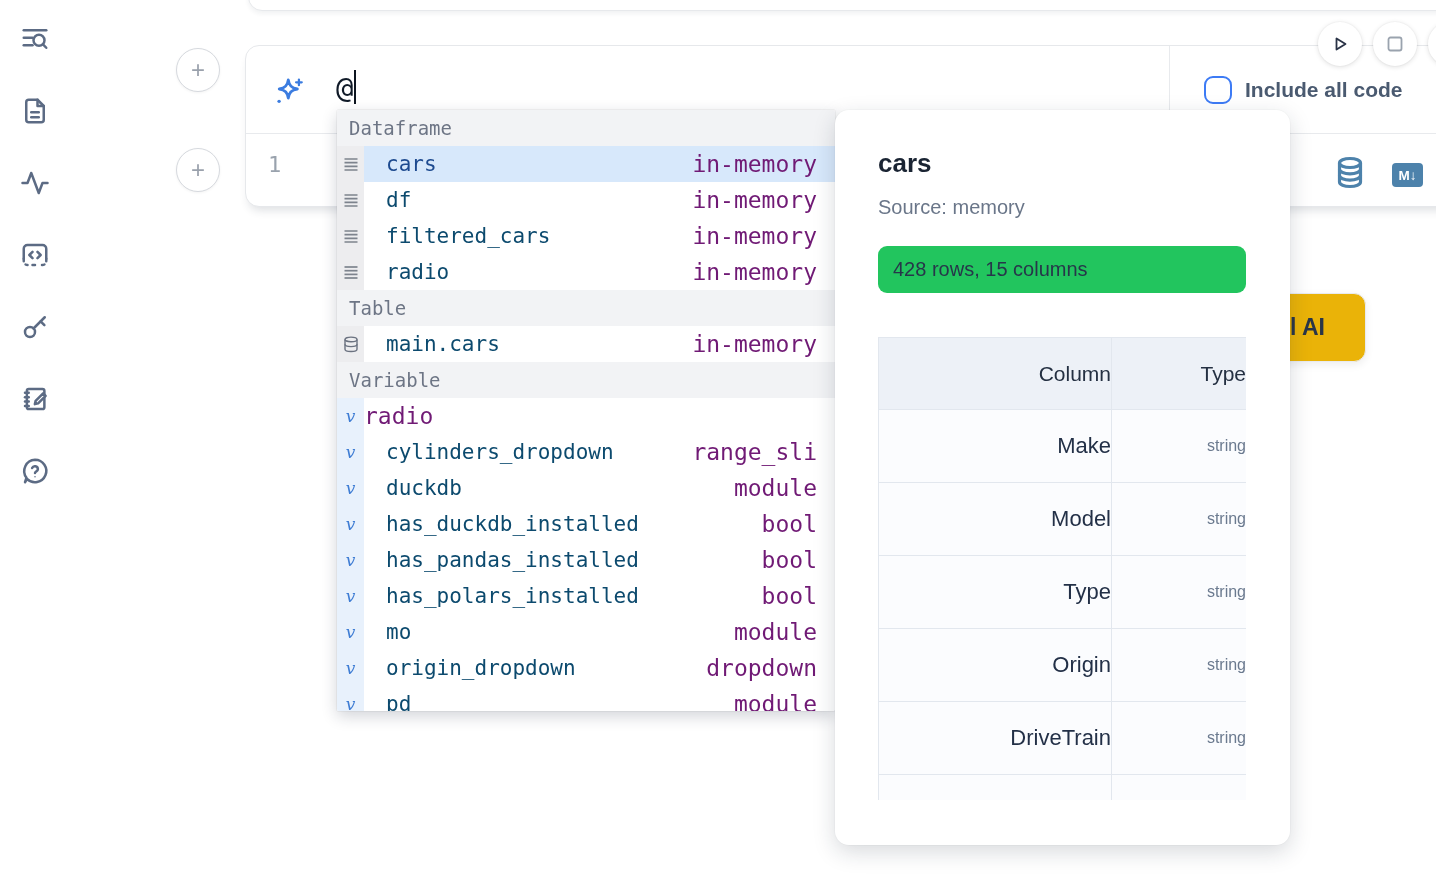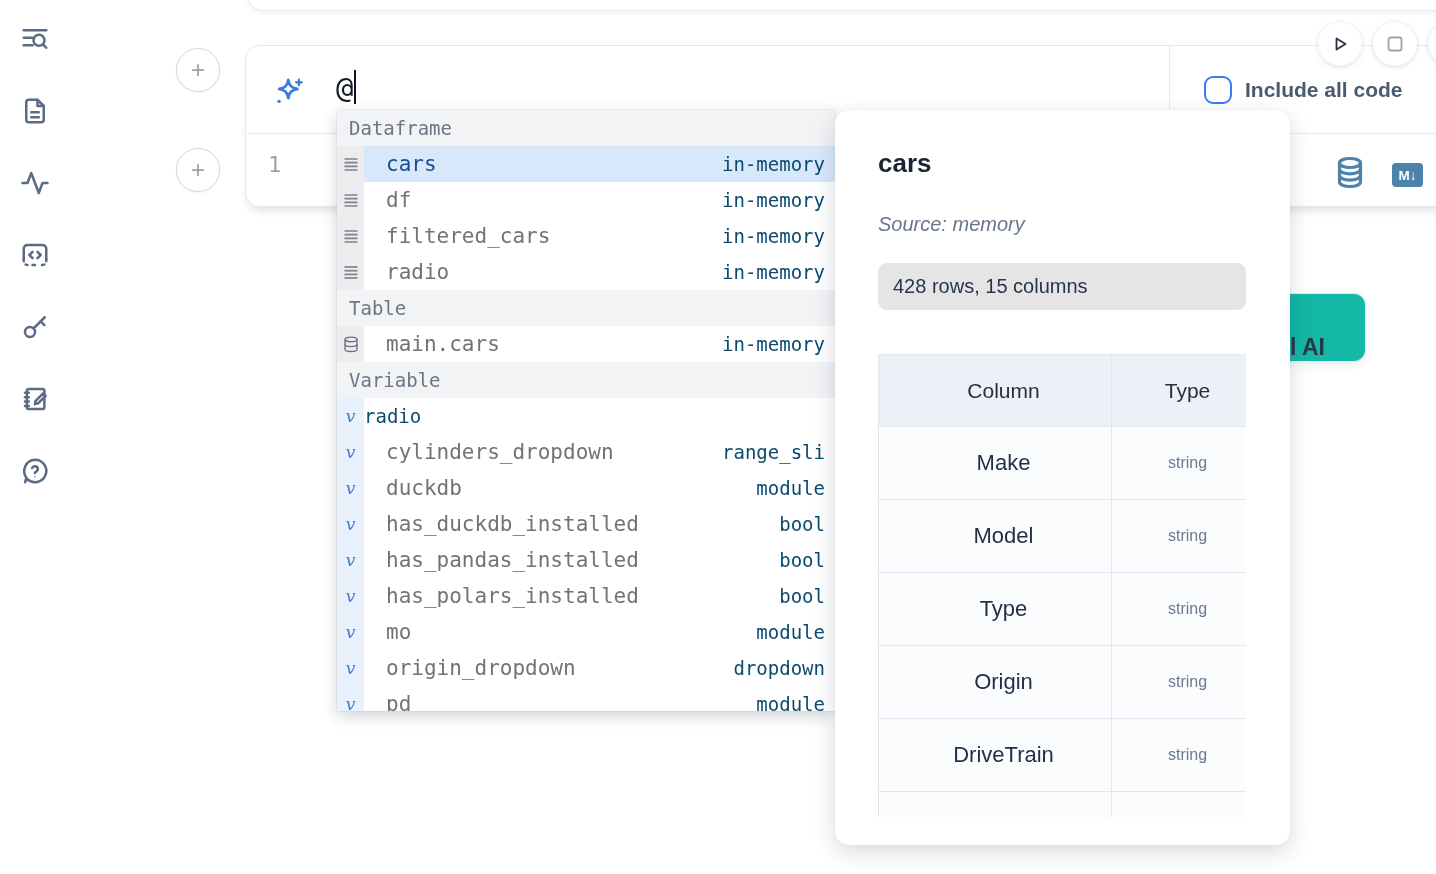--- a/index.html
+++ b/index.html
@@ -53,45 +53,45 @@
   .dropdown { position:absolute; left:337px; top:110px; width:498px; height:601px; background:#fff;
     box-shadow:0 5px 16px rgba(25,35,60,.20), 0 0 0 1px rgba(0,0,0,.04); border-radius:2px;
     overflow:hidden; z-index:45; font-family:"DejaVu Sans Mono",monospace; }
   .ac-header { height:36px; background:#f2f3f5; color:#6d7585; font-size:19px; display:flex; align-items:center;
     padding-left:12px; }
   .ac-item { height:36px; display:flex; align-items:stretch; cursor:pointer; background:#fff; }
   .ac-gutter { width:27px; flex:none; background:#ededef; display:flex; align-items:center; justify-content:center; }
   .ac-gutter.var { background:#e8f1fc; }
   .ac-body { flex:1; display:flex; align-items:center; overflow:hidden; white-space:nowrap; }
   .ac-item.selected .ac-body { background:#d7e8fb; }
-  .ac-name { padding-left:22px; font-size:21px; color:#737373; flex:1; }
+  .ac-name { padding-left:22px; font-size:21px; color:#0c4a6e; flex:1; }
   .ac-item.selected .ac-name { color:#1d4a8f; }
-  .ac-detail { font-size:19px; color:#0c4a6e; padding-right:10px; flex:none; }
+  .ac-detail { font-size:23px; color:#701a75; padding-right:18px; flex:none; }
   .v-glyph { font-family:"DejaVu Serif",serif; font-style:italic; font-size:17px; color:#3f7dd4; }
 
   
   .panel { position:absolute; left:835px; top:110px; width:455px; height:735px; background:#fff; border-radius:14px;
     box-shadow:0 7px 22px rgba(25,35,55,.17), 0 0 0 1px rgba(0,0,0,.02); z-index:50; padding-left:43px; }
   .panel-title { margin-top:38px; font-size:26px; font-weight:bold; color:#1a2433; }
-  .panel-source { margin-top:34px; font-size:20px; color:#6a7689;font-style:italic; }
-  .panel-badge { margin-top:27px; width:368px; background:#e5e5e5; border-radius:9px; padding:12px 15px;
+  .panel-source { margin-top:17px; font-size:20px; color:#6a7689; }
+  .panel-badge { margin-top:27px; width:368px; background:#22c55e; border-radius:9px; padding:12px 15px;
     font-size:20px; color:#27364a; }
   .tbl-wrap { margin-top:44px; width:368px; height:463px; overflow:hidden; }
   table.schema { border-collapse:collapse; width:368px; table-layout:fixed; }
-  table.schema th, table.schema td { border:1px solid #e2e7ee; text-align:center; padding-left:17px; }
+  table.schema th, table.schema td { border:1px solid #e2e7ee; text-align:right; padding-left:17px; }
   table.schema th { height:72px; background:#edf1f7; font-size:21px; font-weight:400; color:#243042; }
   table.schema td { height:73px; background:#fbfcfe; }
   td.col-name { font-family:Liberation Sans, sans-serif; font-size:22px; color:#233047; }
   td.col-type { font-size:16px; color:#6b7a8f; }
   .w-col { width:233px; } .w-type { width:135px; }
 
   
-  .ai-card { position:absolute; left:1272px; top:293px; width:94px; height:69px; background:#14b8a6;
+  .ai-card { position:absolute; left:1272px; top:293px; width:94px; height:69px; background:#eab308;
     border:1px solid #e9ebef; border-radius:12px; box-shadow:0 3px 8px rgba(0,0,0,.07); z-index:20;
-    display:flex; align-items:flex-end; cursor:pointer; }
+    display:flex; align-items:center; cursor:pointer; }
   .ai-card span { margin-left:17px; font-size:23px; font-weight:bold; color:#2a3648; }
 </style>
 </head>
 <body>
 
 <div id="app">
 
   <div class="sidebar">
     <div class="sb-icon">
       <svg width="30" height="30" viewBox="0 0 24 24">

